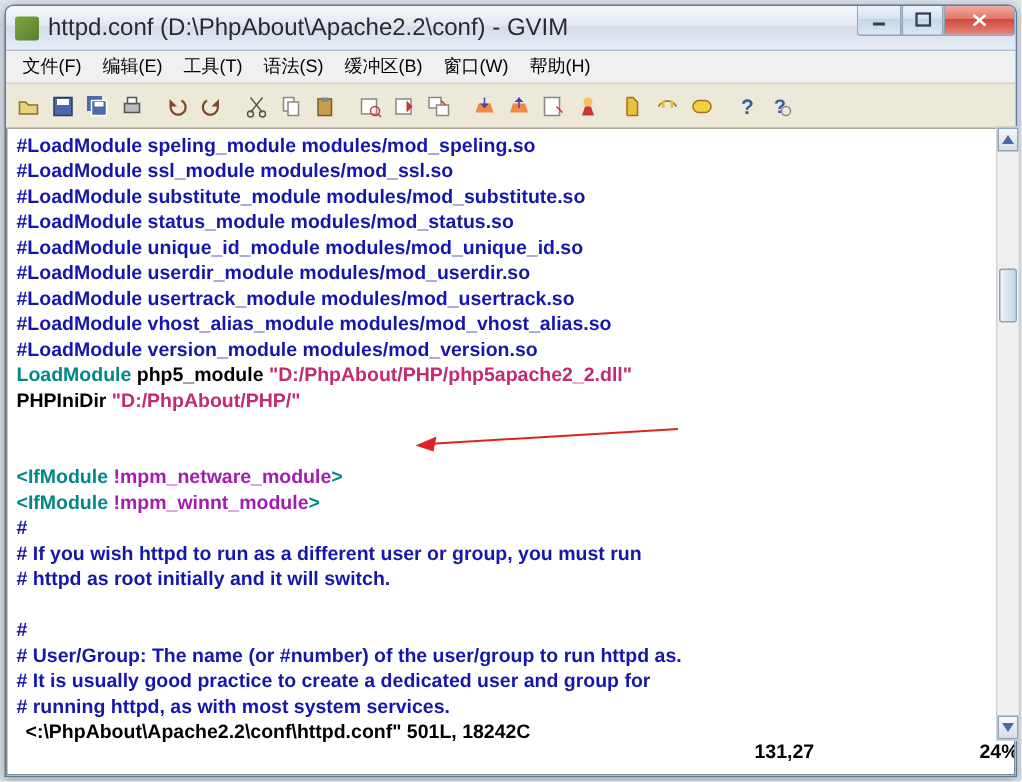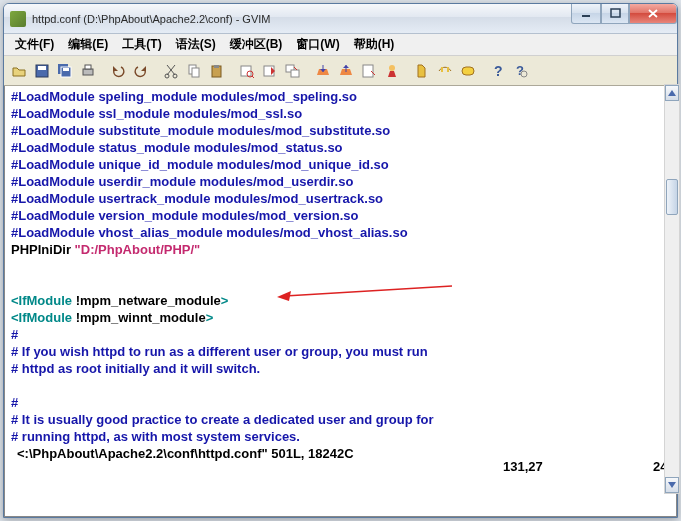--- a/index.html
+++ b/index.html
@@ -1,37 +1,37 @@
 <!DOCTYPE html>
 <html><head>
 <meta charset="utf-8">
 <style>
 *{margin:0;padding:0;box-sizing:border-box;font-family:"Microsoft YaHei","SimSun",Arial,sans-serif;}
 body{background:#dde3ea;width:681px;height:521px;position:relative;overflow:hidden;}
 .win{position:absolute;left:3px;top:3px;width:675px;height:515px;background:#fff;border:1px solid #5a7aa0;border-radius:6px 6px 0 0;box-shadow:0 2px 8px rgba(0,0,0,.3);overflow:hidden;display:flex;flex-direction:column;}
 .titlebar{height:30px;background:linear-gradient(#f6f8fb,#e2e8f1 45%,#d5dde8 46%,#e5ecf5);display:flex;align-items:center;padding:0 0 0 6px;border-bottom:1px solid #b4c0cf;position:relative;}
 .titlebar .icon{width:16px;height:16px;background:linear-gradient(135deg,#7ea83e,#5a7d2e);border-radius:2px;margin-right:6px;}
-.titlebar .txt{font-size:11px;color:#2a2a2a;}
+.titlebar .txt{font-size:16px;color:#2a2a2a;}
 .winbtns{position:absolute;right:0;top:0;display:flex;}
 .winbtn{height:20px;display:flex;align-items:center;justify-content:center;border:1px solid #8fa5bc;border-top:none;background:linear-gradient(#eef3f9,#d7e2ef 45%,#c5d4e6 46%,#dbe6f3);}
 .wmin{width:30px;border-radius:0 0 0 3px;}
 .wmax{width:28px;}
 .wclose{width:48px;background:linear-gradient(#f4aaa1,#e2766a 45%,#d2483b 46%,#e8857a);border-radius:0 0 3px 0;}
 .winbtn svg{display:block;}
-.menubar{height:22px;background:#f0f0f0;border-bottom:1px solid #d0d0d0;display:flex;align-items:center;padding:0 4px;font-size:12px;color:#000;font-weight:bold;}
+.menubar{height:22px;background:#f0f0f0;border-bottom:1px solid #d0d0d0;display:flex;align-items:center;padding:0 4px;font-size:12px;color:#000;}
 .menubar span{padding:2px 7px;cursor:default;}
 .toolbar{height:30px;background:#ece9d8;border-bottom:1px solid #aca899;display:flex;align-items:center;padding:0 4px;gap:1px;}
 .tbtn{width:22px;height:22px;display:flex;align-items:center;justify-content:center;border:1px solid transparent;}
 .tsep{width:6px;}
 .editor{flex:1;background:#fff;padding:2px 2px 2px 6px;font:bold 13px/17px "Courier New",Consolas,monospace;color:#000;position:relative;overflow:hidden;border:1px solid #888;margin:0;border-top:none;}
 .editor .line{white-space:pre;}
 .c-blue{color:#1616aa;}
 .c-teal{color:#008888;}
 .c-hot{color:#c42a6f;}
-.c-brown{color:#000000;}
+.c-brown{color:#a21caf;}
 .c-black{color:#000;}
 .arrow{position:absolute;left:272px;top:197px;pointer-events:none;}
 .status{height:17px;background:#fff;border-top:none;font:bold 13px/17px "Courier New",monospace;padding:0 0 0 6px;display:flex;}
 .status .fn{flex:0 0 auto;}
 .status .pos{position:absolute;margin-top:13px;}
 .sbar{position:absolute;right:1px;top:84px;width:16px;height:410px;background:#efefef;border:1px solid #d4d4d4;}
 .sbar .th{position:absolute;left:1px;top:94px;width:12px;height:36px;background:linear-gradient(90deg,#eef3f9,#c5d4e6);border:1px solid #8fa5bc;border-radius:2px;}
 .sbar .ar{position:absolute;left:0;width:14px;height:16px;background:linear-gradient(#f6f8fb,#d5dde8);border:1px solid #8fa5bc;display:flex;align-items:center;justify-content:center;}
 .sbar .up{top:0;} .sbar .dn{bottom:0;}
 </style>
@@ -210,32 +210,34 @@
   </div>
 
   <div class="editor">
     <div class="line"><span class="c-blue">#LoadModule</span><span class="c-blue"> speling_module modules/mod_speling.so</span></div>
     <div class="line"><span class="c-blue">#LoadModule</span><span class="c-blue"> ssl_module modules/mod_ssl.so</span></div>
     <div class="line"><span class="c-blue">#LoadModule</span><span class="c-blue"> substitute_module modules/mod_substitute.so</span></div>
     <div class="line"><span class="c-blue">#LoadModule</span><span class="c-blue"> status_module modules/mod_status.so</span></div>
     <div class="line"><span class="c-blue">#LoadModule</span><span class="c-blue"> unique_id_module modules/mod_unique_id.so</span></div>
     <div class="line"><span class="c-blue">#LoadModule</span><span class="c-blue"> userdir_module modules/mod_userdir.so</span></div>
     <div class="line"><span class="c-blue">#LoadModule</span><span class="c-blue"> usertrack_module modules/mod_usertrack.so</span></div>
+    <div class="line"><span class="c-blue">#LoadModule</span><span class="c-blue"> vhost_alias_module modules/mod_vhost_alias.so</span></div>
     <div class="line"><span class="c-blue">#LoadModule</span><span class="c-blue"> version_module modules/mod_version.so</span></div>
-    <div class="line"><span class="c-blue">#LoadModule</span><span class="c-blue"> vhost_alias_module modules/mod_vhost_alias.so</span></div>
+    <div class="line"><span class="c-teal">LoadModule</span><span class="c-black"> php5_module </span><span class="c-hot">"D:/PhpAbout/PHP/php5apache2_2.dll"</span></div>
     <div class="line"><span class="c-black">PHPIniDir </span><span class="c-hot">"D:/PhpAbout/PHP/"</span></div>
     <div class="line">&nbsp;</div>
     <div class="line">&nbsp;</div>
     <div class="line"><span class="c-teal">&lt;IfModule</span><span class="c-brown"> !mpm_netware_module</span><span class="c-teal">&gt;</span></div>
     <div class="line"><span class="c-teal">&lt;IfModule</span><span class="c-brown"> !mpm_winnt_module</span><span class="c-teal">&gt;</span></div>
     <div class="line c-blue">#</div>
     <div class="line c-blue"># If you wish httpd to run as a different user or group, you must run</div>
     <div class="line c-blue"># httpd as root initially and it will switch.</div>
     <div class="line">&nbsp;</div>
     <div class="line c-blue">#</div>
+    <div class="line c-blue"># User/Group: The name (or #number) of the user/group to run httpd as.</div>
     <div class="line c-blue"># It is usually good practice to create a dedicated user and group for</div>
     <div class="line c-blue"># running httpd, as with most system services.</div>
     <div class="status">
       <span class="fn c-black">&lt;:\PhpAbout\Apache2.2\conf\httpd.conf" 501L, 18242C</span>
       <span class="pos" style="left:498px;">131,27</span>
       <span class="pos" style="left:648px;">24%</span>
     </div>
     <svg class="arrow" width="180" height="20">
       <line x1="175" y1="3" x2="8" y2="13" stroke="#d22" stroke-width="1.3"></line>
       <path d="M0 14 L14 8 L12 18 Z" fill="#d22"></path>

